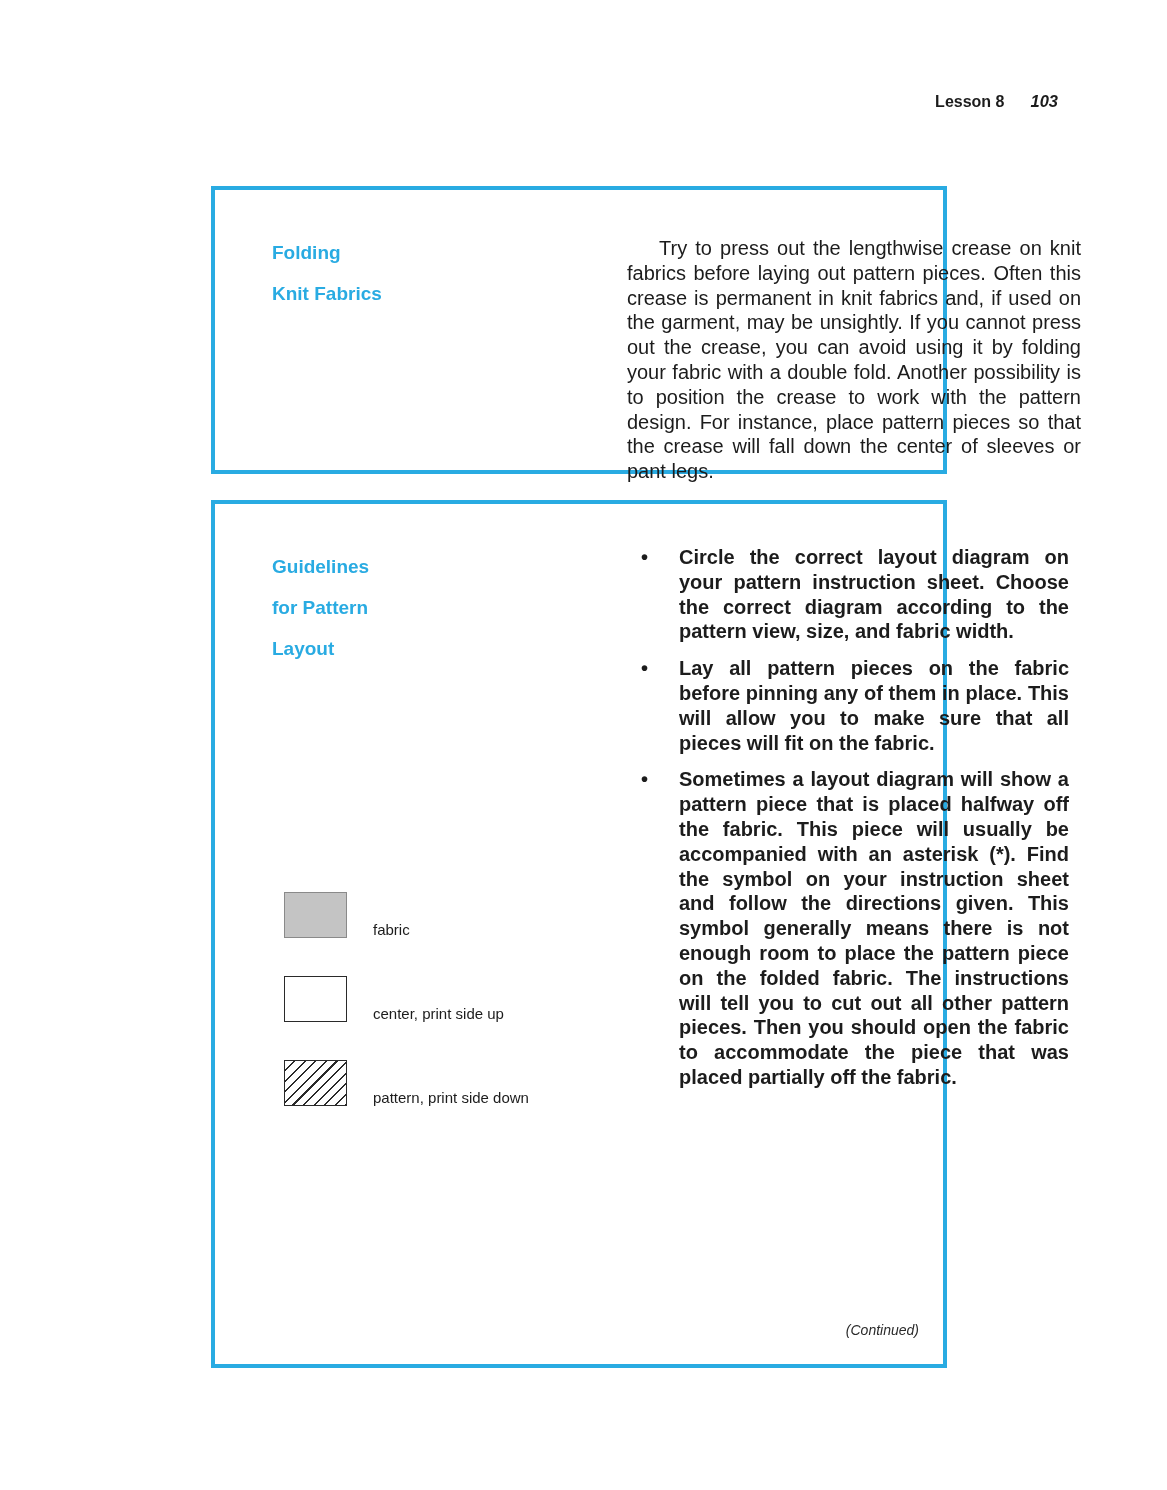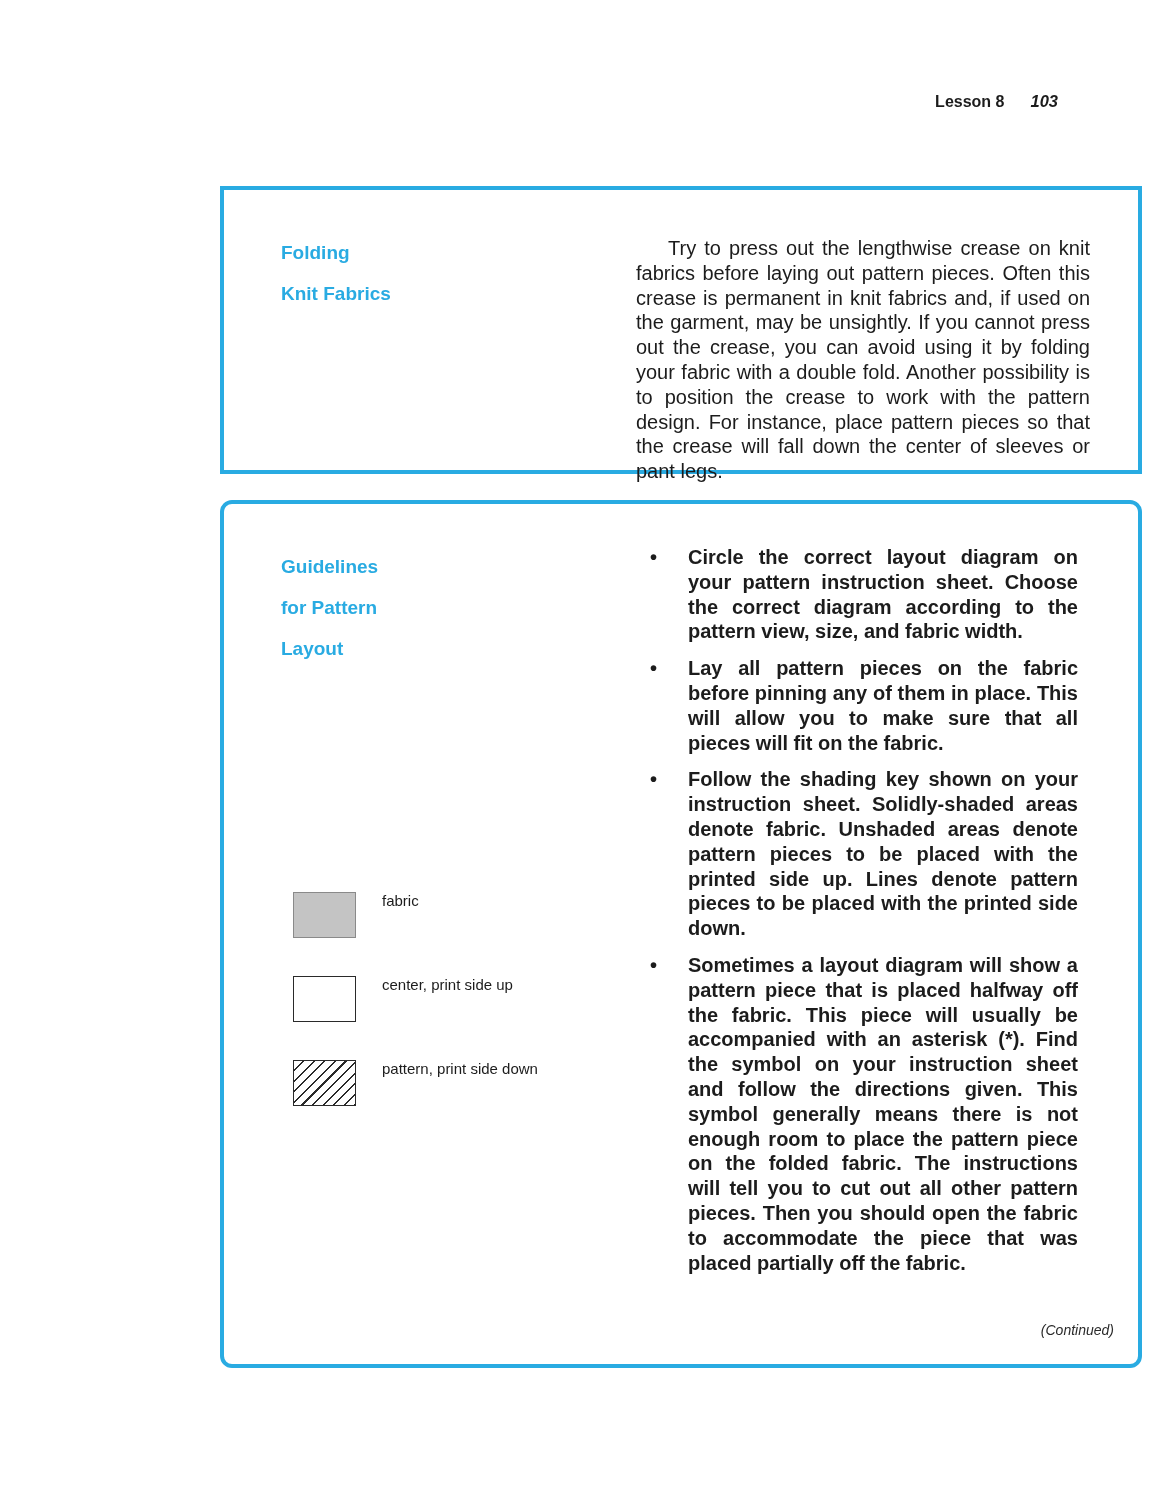--- a/index.html
+++ b/index.html
@@ -20,27 +20,27 @@
     font-size: 16px;
     font-weight: bold;
     color: #1c1c1c;
   }
   .running-header .lesson { margin-right: 14px; }
   .running-header .pagenum { font-style: italic; font-size: 16.5px; }
 
   
   .content-box {
     position: absolute;
-    left: 172px;
-    width: 922px;
+    left: 163px;
+    width: 736px;
     border: 4px solid #29ABE2;
     background: #ffffff;
   }
   .box-folding { top: 138px; height: 288px; }
-  .box-guidelines { top: 452px; height: 868px; border-radius: 12px; }
+  .box-guidelines { top: 452px; height: 868px; }
 
   .box-heading {
     position: absolute;
     left: 33px;
     top: 24px;
     color: #29ABE2;
     font-size: 19px;
     font-weight: bold;
     line-height: 29px;
   }
@@ -77,21 +77,21 @@
   }
 
   
   .legend {
     position: absolute;
     left: 33px;
     top: 352px;
   }
   .legend-item {
     display: flex;
-    align-items: flex-start;
+    align-items: flex-end;
     margin-bottom: 14px;
   }
   .swatch {
     width: 63px;
     height: 46px;
     flex: 0 0 63px;
   }
   .swatch-fabric {
     background: #c4c4c4;
     border: 1px solid #8a8a8a;
@@ -146,21 +146,20 @@
     <div class="box-heading">
       <div>Guidelines</div>
       <div>for Pattern</div>
       <div>Layout</div>
     </div>
 
     <div class="body-col">
       <ul class="bullets">
         <li>Circle the correct layout diagram on your pattern instruction sheet. Choose the correct diagram according to the pattern view, size, and fabric width.</li>
         <li>Lay all pattern pieces on the fabric before pinning any of them in place. This will allow you to make sure that all pieces will fit on the fabric.</li>
-        <li>Follow the shading key shown on your instruction sheet. Solidly-shaded areas denote fabric. Unshaded areas denote pattern pieces to be placed with the printed side up. Lines denote pattern pieces to be placed with the printed side down.</li>
         <li>Sometimes a layout diagram will show a pattern piece that is placed halfway off the fabric. This piece will usually be accompanied with an asterisk (*). Find the symbol on your instruction sheet and follow the directions given. This symbol generally means there is not enough room to place the pattern piece on the folded fabric. The instructions will tell you to cut out all other pattern pieces. Then you should open the fabric to accommodate the piece that was placed partially off the fabric.</li>
       </ul>
     </div>
 
     <div class="legend">
       <div class="legend-item">
         <div class="swatch swatch-fabric"></div>
         <div class="legend-label">fabric</div>
       </div>
       <div class="legend-item">

